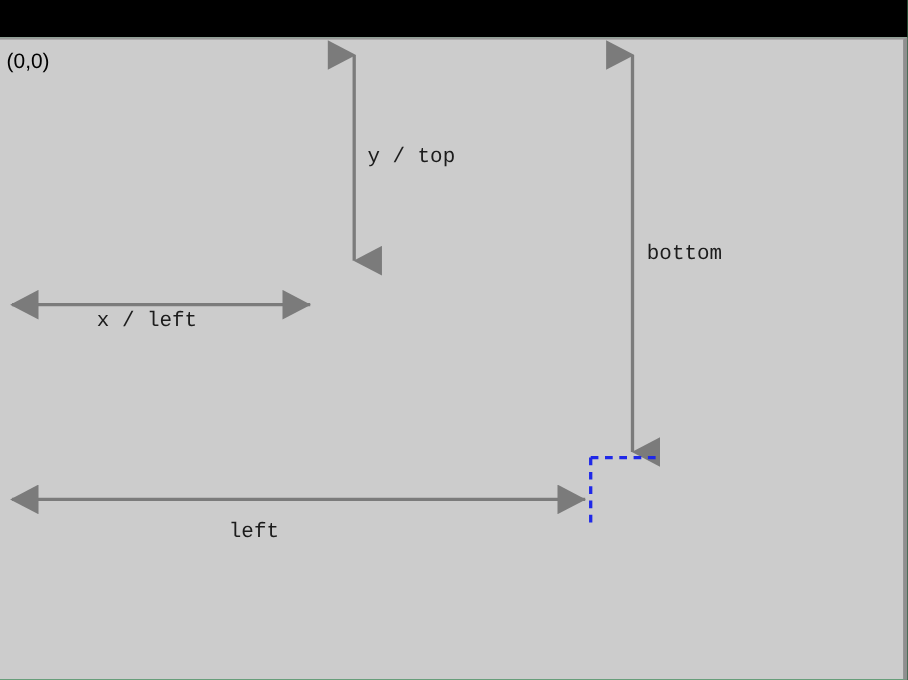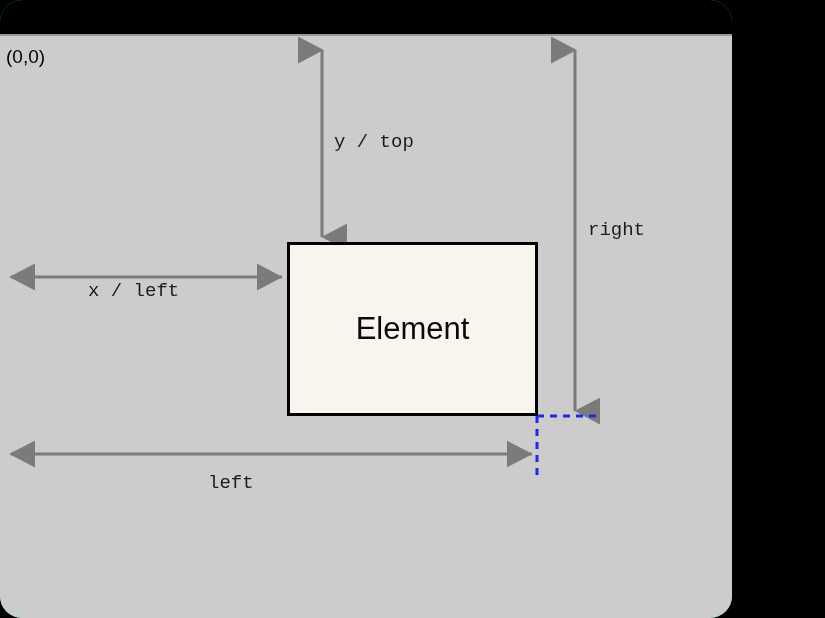--- a/index.html
+++ b/index.html
@@ -6,25 +6,24 @@
   html, body {
     margin: 0;
     padding: 0;
     background: #000000;
   }
   body {
     font-family: "Liberation Sans", sans-serif;
   }
   #stage {
     position: relative;
-    width: 732px;
+    width: 825px;
     height: 618px;
     overflow: hidden;
     background: #22c55e;
-    border-radius: 22px;
   }
   
   #top-band {
     position: absolute;
     left: 0;
     top: 0;
     width: 825px;
     height: 34px;
     background: #000000;
   }
@@ -149,27 +148,24 @@
         <g>
           <line x1="11" y1="418" x2="532" y2="418" stroke="#7b7b7b" stroke-width="3" marker-start="url(#head-left)" marker-end="url(#head-right)"></line>
         </g>
 
         <g>
           <line x1="537" y1="380" x2="596" y2="380" stroke="#1f28e8" stroke-width="3" stroke-dasharray="7 6"></line>
           <line x1="537" y1="380" x2="537" y2="443" stroke="#1f28e8" stroke-width="3" stroke-dasharray="7 6"></line>
         </g>
       </svg>
 
-      <div id="element-box">
-        <div id="element-label">Element</div>
-      </div>
 
       <div class="mlabel" id="label-ytop">y / top</div>
 
-      <div class="mlabel" id="label-bottom">right</div>
+      <div class="mlabel" id="label-bottom">bottom</div>
 
       <div class="mlabel" id="label-xleft">x / left</div>
 
       <div class="mlabel" id="label-right">left</div>
 
     </div>
   </div>
 </div>
 
 </body></html>

